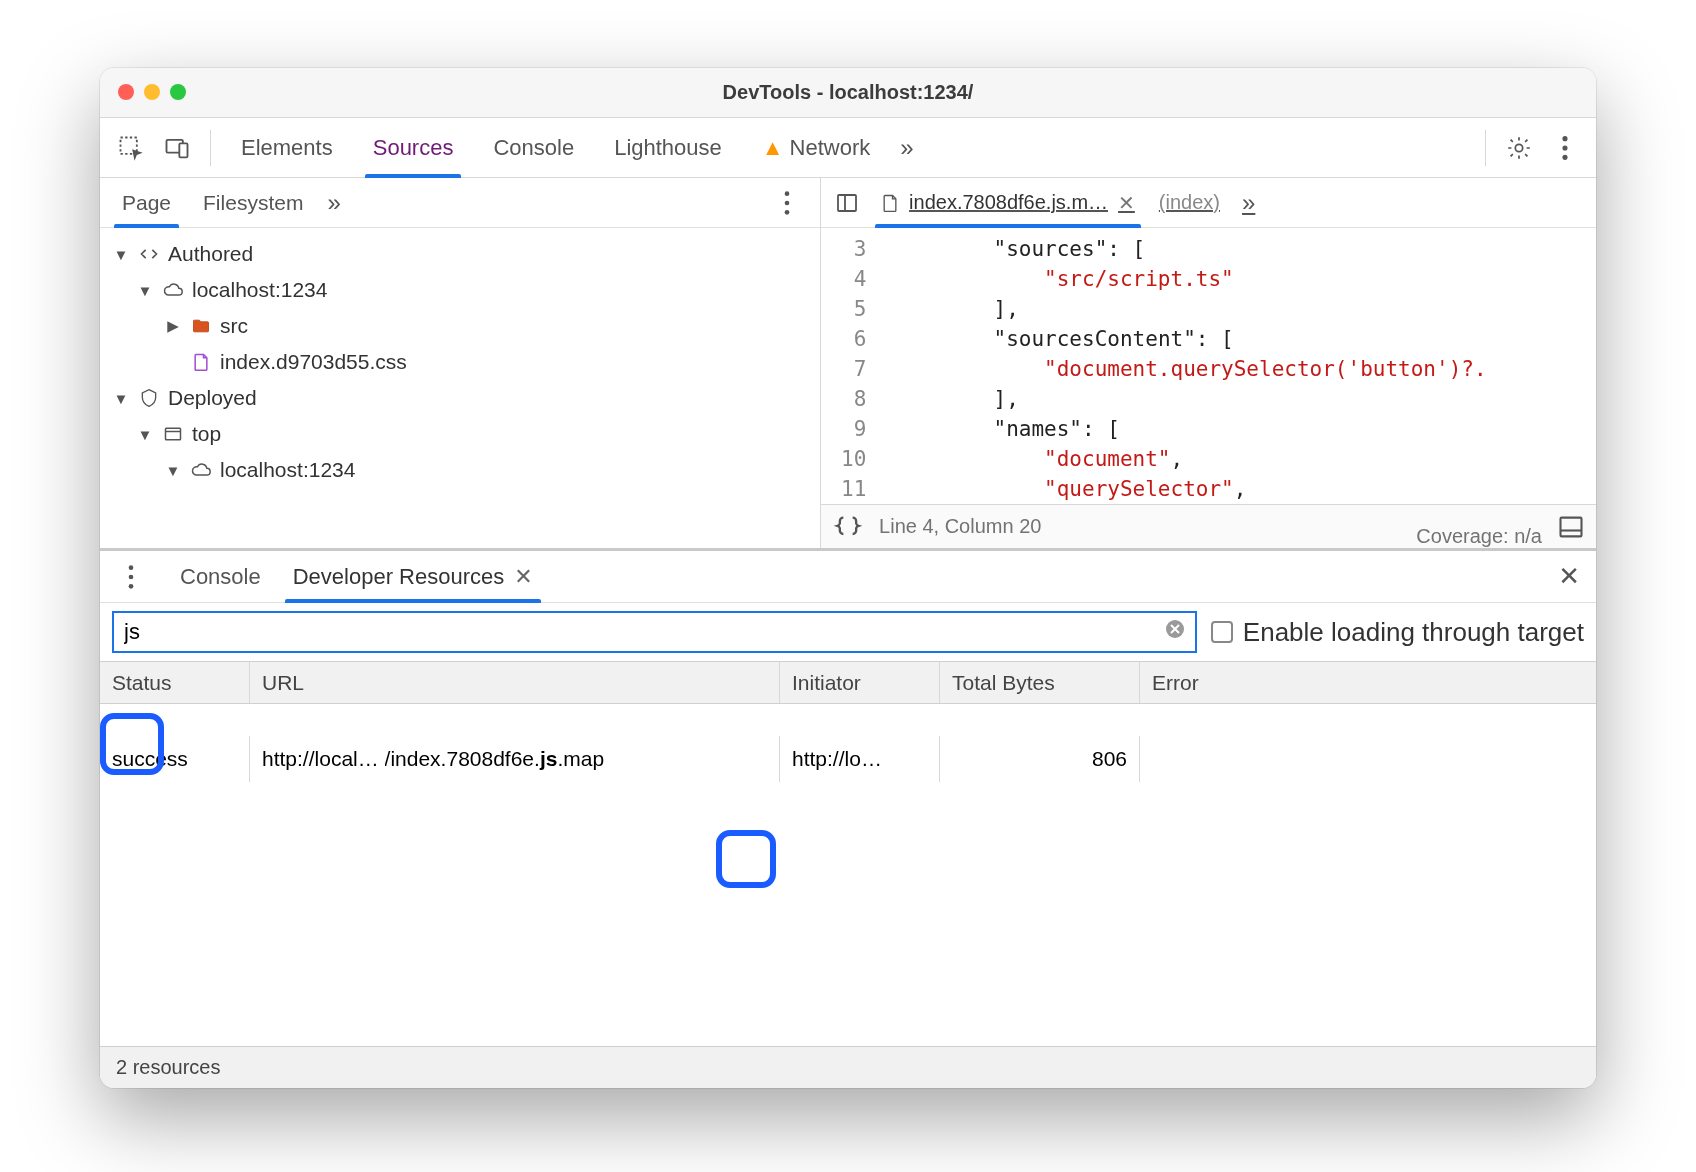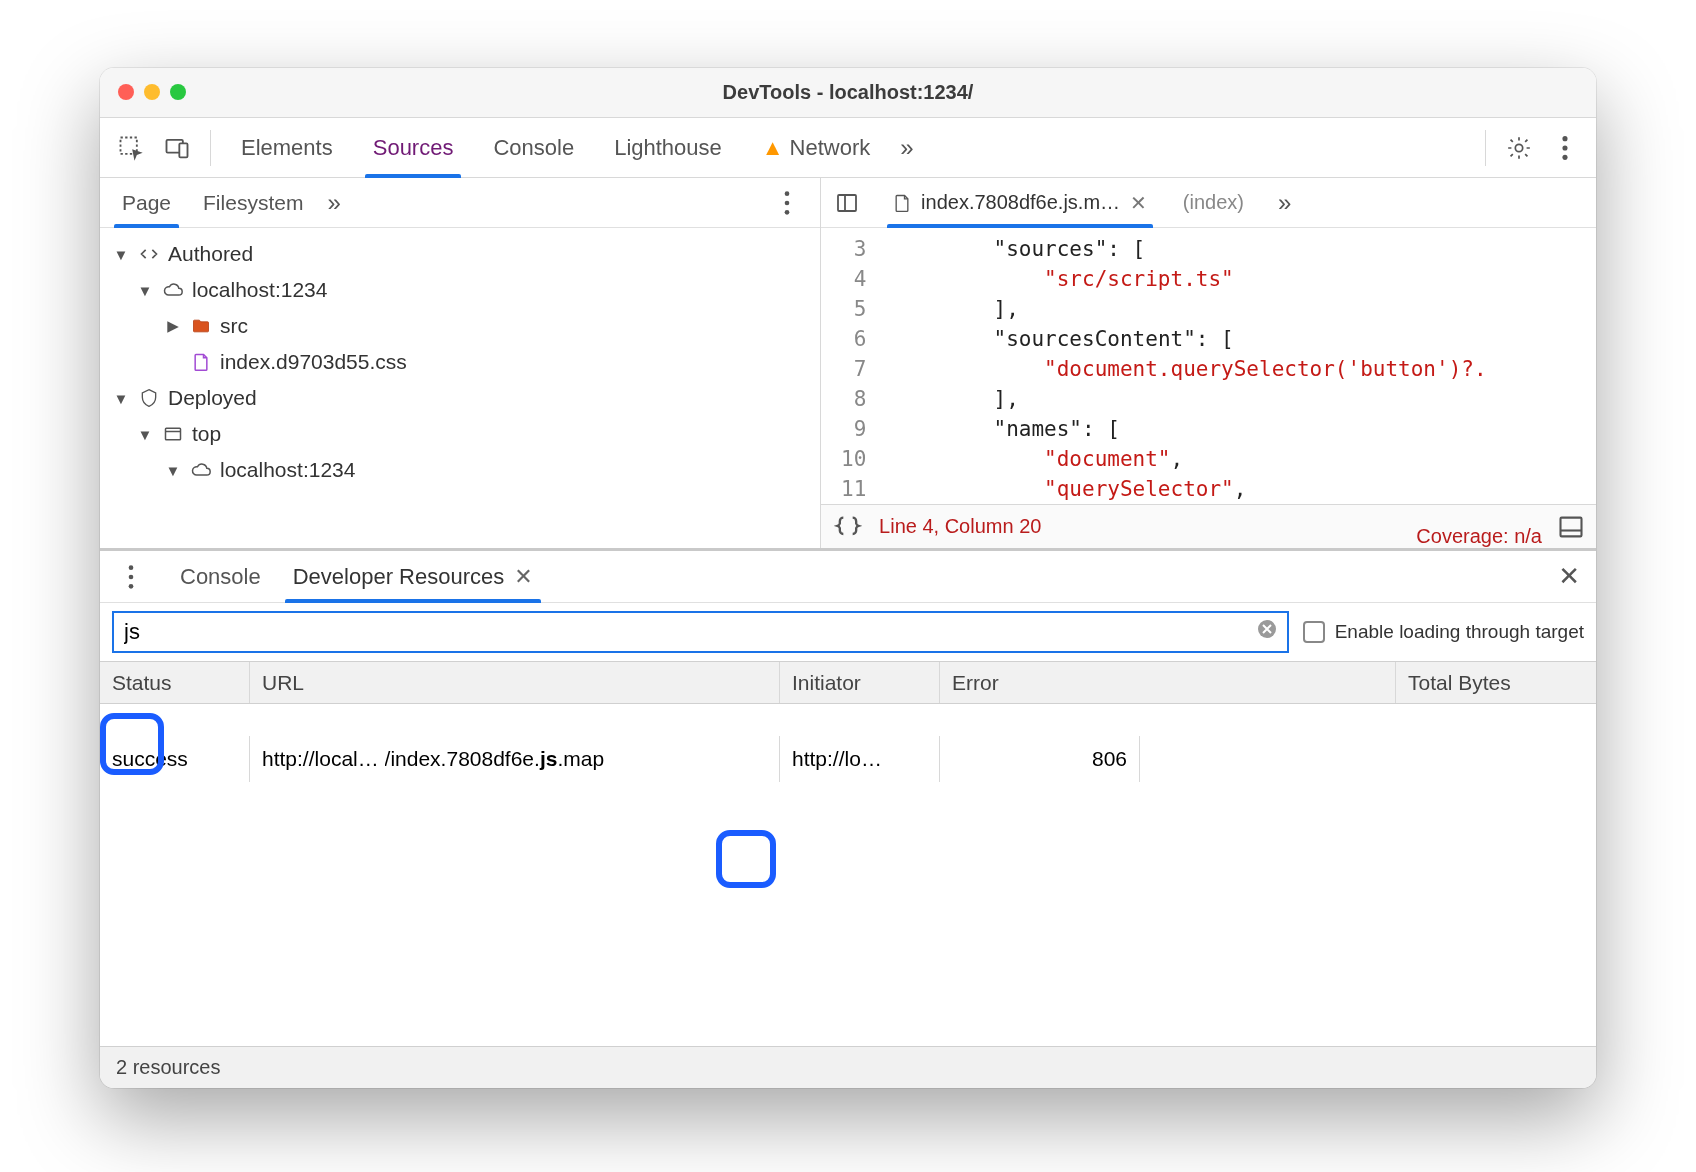--- a/index.html
+++ b/index.html
@@ -104,41 +104,41 @@
   .ind1 { padding-left: 36px;}
   .ind2 { padding-left: 64px;}
   .ind3 { padding-left: 64px;}
 
   
   .ed-col {
     flex:1; display:flex; flex-direction:column; min-width:0;
   }
   .ed-tabs {
     height: 50px; display:flex; align-items:center; border-bottom:1px solid #e0e0e0;
-    font-size: 20px; color:#555; padding-left:6px; gap:16px;
+    font-size: 20px; color:#555; padding-left:6px; gap:4px;text-decoration:underline;
   }
   .ed-tab { display:flex; align-items:center; height:50px; padding:0 8px; gap:8px; position:relative; max-width: 320px; }
   .ed-tab.active { color:#333; }
   .ed-tab.active::after{content:""; position:absolute; bottom:0; left:4px; right:4px; height:4px; background:#1a73e8; border-radius:2px 2px 0 0;}
   .ed-tab-name { white-space: nowrap; overflow: hidden; text-overflow: ellipsis; max-width: 230px;}
   .ed-tab-close { font-size: 20px; color:#777; padding: 0 2px;}
   .ed-tab-inactive { color:#888; padding: 0 10px;}
   .panel-toggle { width: 40px; display:flex; align-items:center; justify-content:center;}
 
   .editor-area {
     flex:1; display:flex; font-family: Menlo, Consolas, monospace; font-size: 21px; line-height: 30px;
     overflow: hidden; white-space: pre;
   }
   .gutter { background:#fff; color:#888; text-align:right; padding: 6px 14px 0 20px; user-select:none;}
   .code { padding: 6px 0 0 12px; color:#222; overflow:hidden;}
   .code .key { color:#222;}
   .code .str { color:#c41a16;}
   .ed-status {
     height: 44px; border-top:1px solid #d8d8d8; display:flex; align-items:center;
-    font-size: 20px; color:#b91c1c; padding: 0 10px; background:#fafafa; gap: 14px;
+    font-size: 20px; color:#737373; padding: 0 10px; background:#fafafa; gap: 14px;
   }
   .ed-status .right { margin-left:auto; display:flex; align-items:flex-end; gap:14px;}
 
   
   .drawer {
     flex:1; display:flex; flex-direction:column; border-top: 3px solid #c9c9c9; min-height: 0;
   }
   .drawer-tabs {
     height: 52px; display:flex; align-items:center; font-size: 22px; color:#555; padding-left:10px;
     border-bottom:1px solid #e0e0e0;
@@ -152,21 +152,21 @@
 
   .filter-row {
     display:flex; align-items:center; height: 58px; padding: 8px 12px; gap: 14px;
   }
   .filter-input-wrap {
     flex:1; height: 42px; border: 2px solid #1a73e8; display:flex; align-items:center; padding:0 10px;
     font-size: 22px; background:#fff;
   }
   .filter-input-wrap input { border:none; outline:none; font-size: 22px; flex:1; background:transparent;}
   .clear-x { color:#888; font-size: 22px;}
-  .cb-label { display:flex; align-items:center; gap:10px; font-size: 19px; color:#333;}
+  .cb-label { display:flex; align-items:center; gap:10px; font-size: 26px; color:#333;}
   .cb { width:22px; height:22px; border:2px solid #888; border-radius:4px;}
 
   .table { flex:1; display:flex; flex-direction:column; border-top:1px solid #d0d0d0; min-height:0; font-size:21px;gap:32px;}
   .thead, .trow { display:flex; align-items:stretch;}
   .thead { background:#f1f1f1; color:#444; border-bottom:1px solid #d0d0d0; height:42px;}
   .th, .td { padding: 8px 12px; border-right:1px solid #d8d8d8; display:flex; align-items:center; overflow:hidden; white-space:nowrap;}
   .th:last-child,.td:last-child{border-right:none;}
   .col-status{width:150px;} .col-url{width:530px;} .col-init{width:160px;} .col-bytes{width:200px; justify-content:flex-end;} .col-err{flex:1;}
   .trow{height:46px;}
   .tbody{flex:1; background:#fff;}
@@ -427,22 +427,22 @@
           <span class="cb"></span>
           <span>Enable loading through target</span>
         </label>
       </div>
 
       <div class="table">
         <div class="thead">
           <div class="th col-status">Status</div>
           <div class="th col-url">URL</div>
           <div class="th col-init">Initiator</div>
+          <div class="th col-bytes" style="justify-content:flex-start">Total Bytes</div>
           <div class="th col-err">Error</div>
-          <div class="th col-bytes" style="justify-content:flex-start">Total Bytes</div>
         </div>
         <div class="tbody">
           <div class="trow">
             <div class="td col-status">success</div>
             <div class="td col-url">
               <span class="url-part">http://local…</span>&nbsp;
               <span class="url-part"><span>/index.7808df6e.</span><b>js</b><span>.map</span></span>
             </div>
             <div class="td col-init">http://lo…</div>
             <div class="td col-bytes">806</div>

